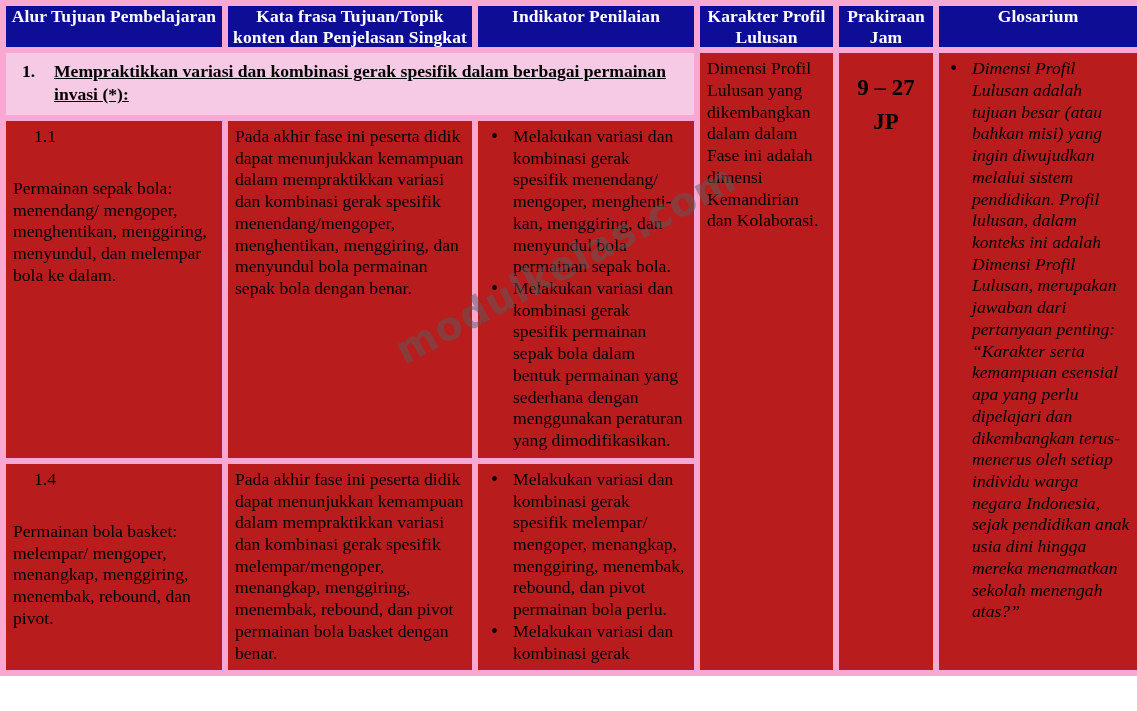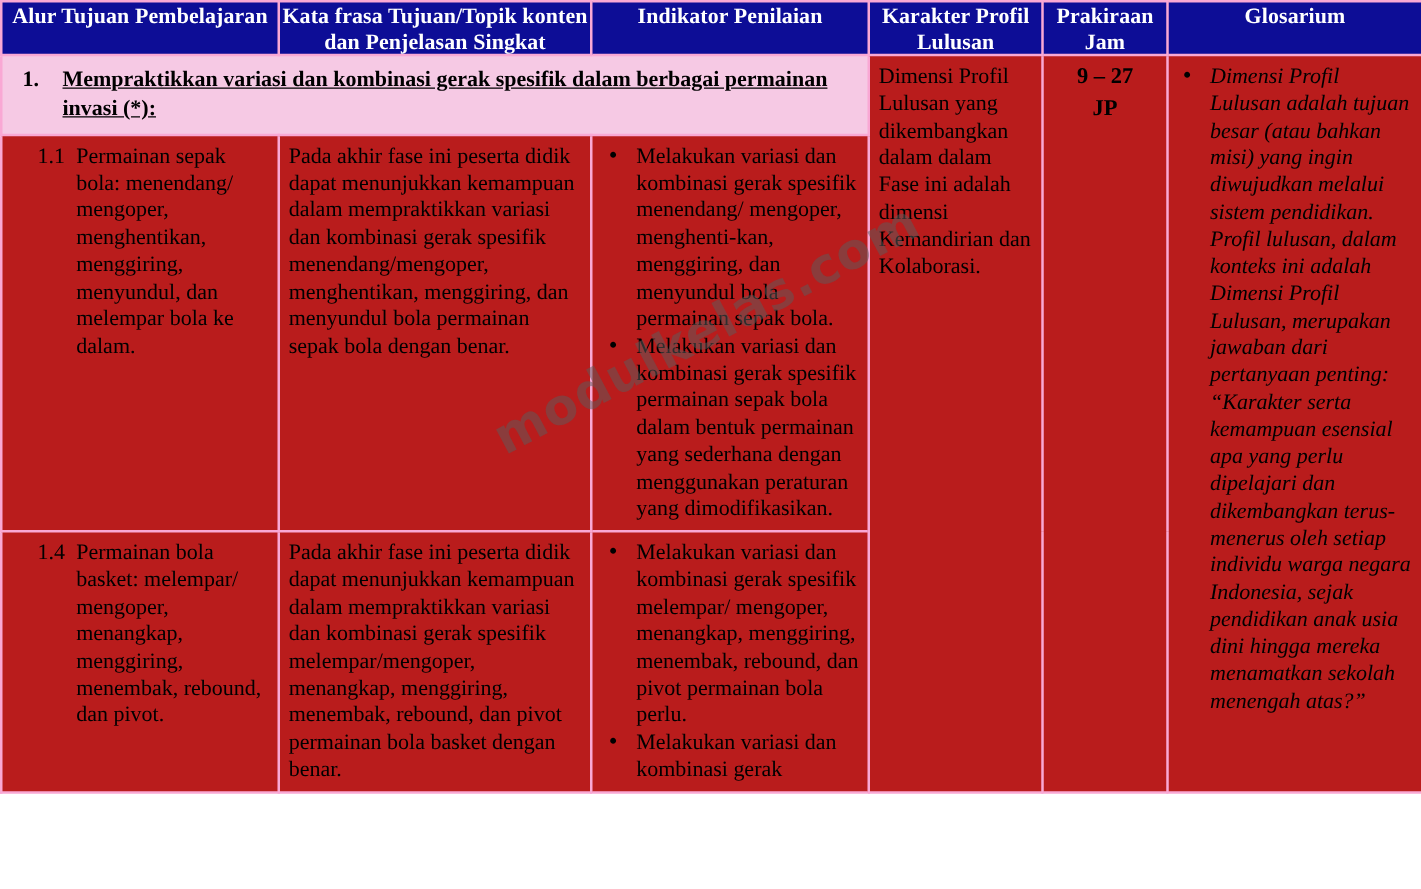--- a/index.html
+++ b/index.html
@@ -25,21 +25,21 @@
 
   table.atp {
     border-collapse: collapse;
     width: 1137px;
     table-layout: fixed;
     position: relative;
     z-index: 1;
   }
 
   table.atp td, table.atp th {
-    border: 2px solid #f9a8d4;
+    border: 6px solid #f9a8d4;
     vertical-align: top;
     padding: 0;
     margin-left: 20px;
   }
 
   
   thead th {
     background: #0d0d96;
     color: #ffffff;
     font-weight: bold;
@@ -87,20 +87,21 @@
     flex: 0 0 40px;
     padding-left: 8px;
     box-sizing: border-box;
   }
   .title-text { flex: 1 1 auto; text-decoration: underline; }
 
   
   .numrow {
     display: flex;
     align-items: flex-start;
+    flex-direction: column;
   }
   .numrow .num {
     flex: 0 0 52px;
     width: 52px;
     text-align: right;
     padding-right: 9px;
     box-sizing: border-box;
   }
   .numrow .txt { flex: 1 1 auto; }
 
@@ -123,24 +124,24 @@
     font-size: 20px;
     line-height: 1.18;
   }
 
   ul.bl.glos > li { padding-left: 26px; font-style: italic; }
   ul.bl.glos > li::before { left: 4px; }
   .ital   { }
 
   .jam-val {
     font-weight: bold;
-    font-size: 18px;
+    font-size: 23px;
     line-height: 1.45;
     text-align: center;
-    padding-top: 2px;
+    padding-top: 18px;
   }
 
   
   #watermark {
     position: absolute;
     left: 398px;
     top: 330px;
     z-index: 5;
     font-family: "DejaVu Sans", sans-serif;
     font-weight: bold;

